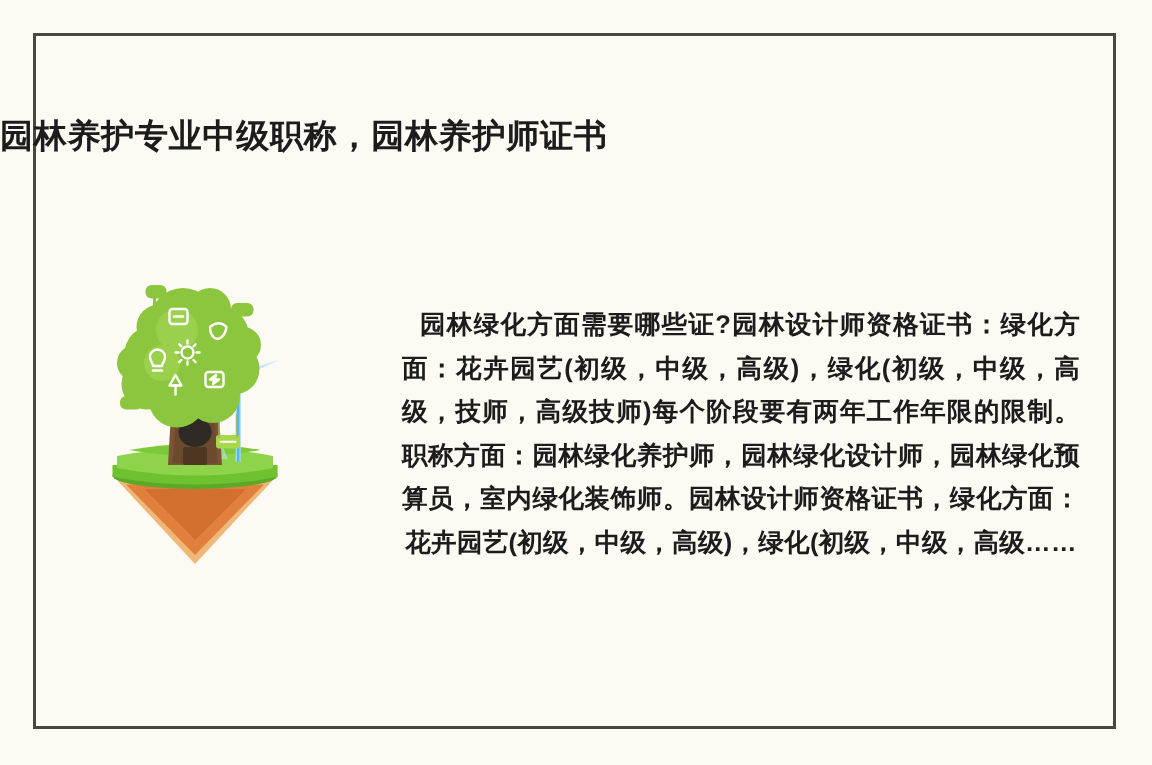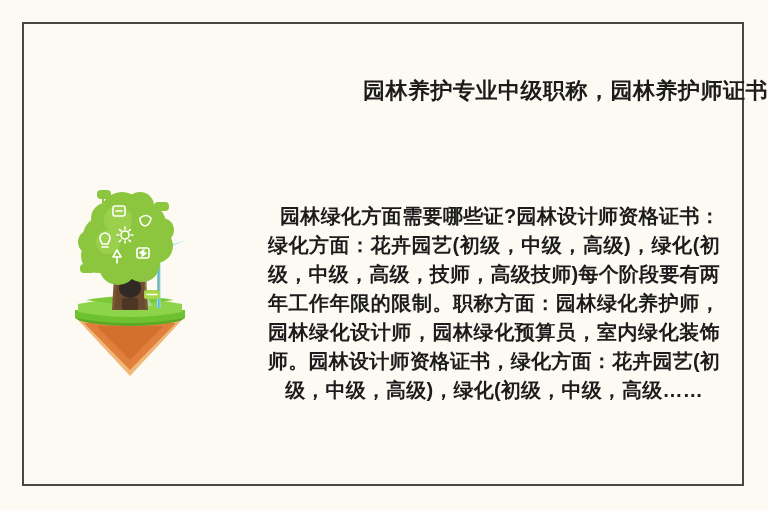--- a/index.html
+++ b/index.html
@@ -26,33 +26,33 @@
     width: 722px;
     height: 464px;
     border: 2px solid #4a4740;
     box-sizing: border-box;
   }
   .title {
     position: absolute;
     left: 0;
     top: 76px;
     width: 768px;
-    text-align: right;
+    text-align: left;
     font-size: 22px;
     font-weight: bold;
     color: #1c1c1c;
     letter-spacing: 0.5px;
     white-space: nowrap;
   }
   .body-text {
     position: absolute;
     left: 268px;
     top: 202px;
     width: 452px;
-    font-size: 20px;
+    font-size: 17px;
     font-weight: bold;
     line-height: 29px;
     color: #1c1c1c;
     text-align: justify;
     text-align-last: center;
     text-indent: 12px;
     letter-spacing: 0.2px;
   }
   .illus {
     position: absolute;

